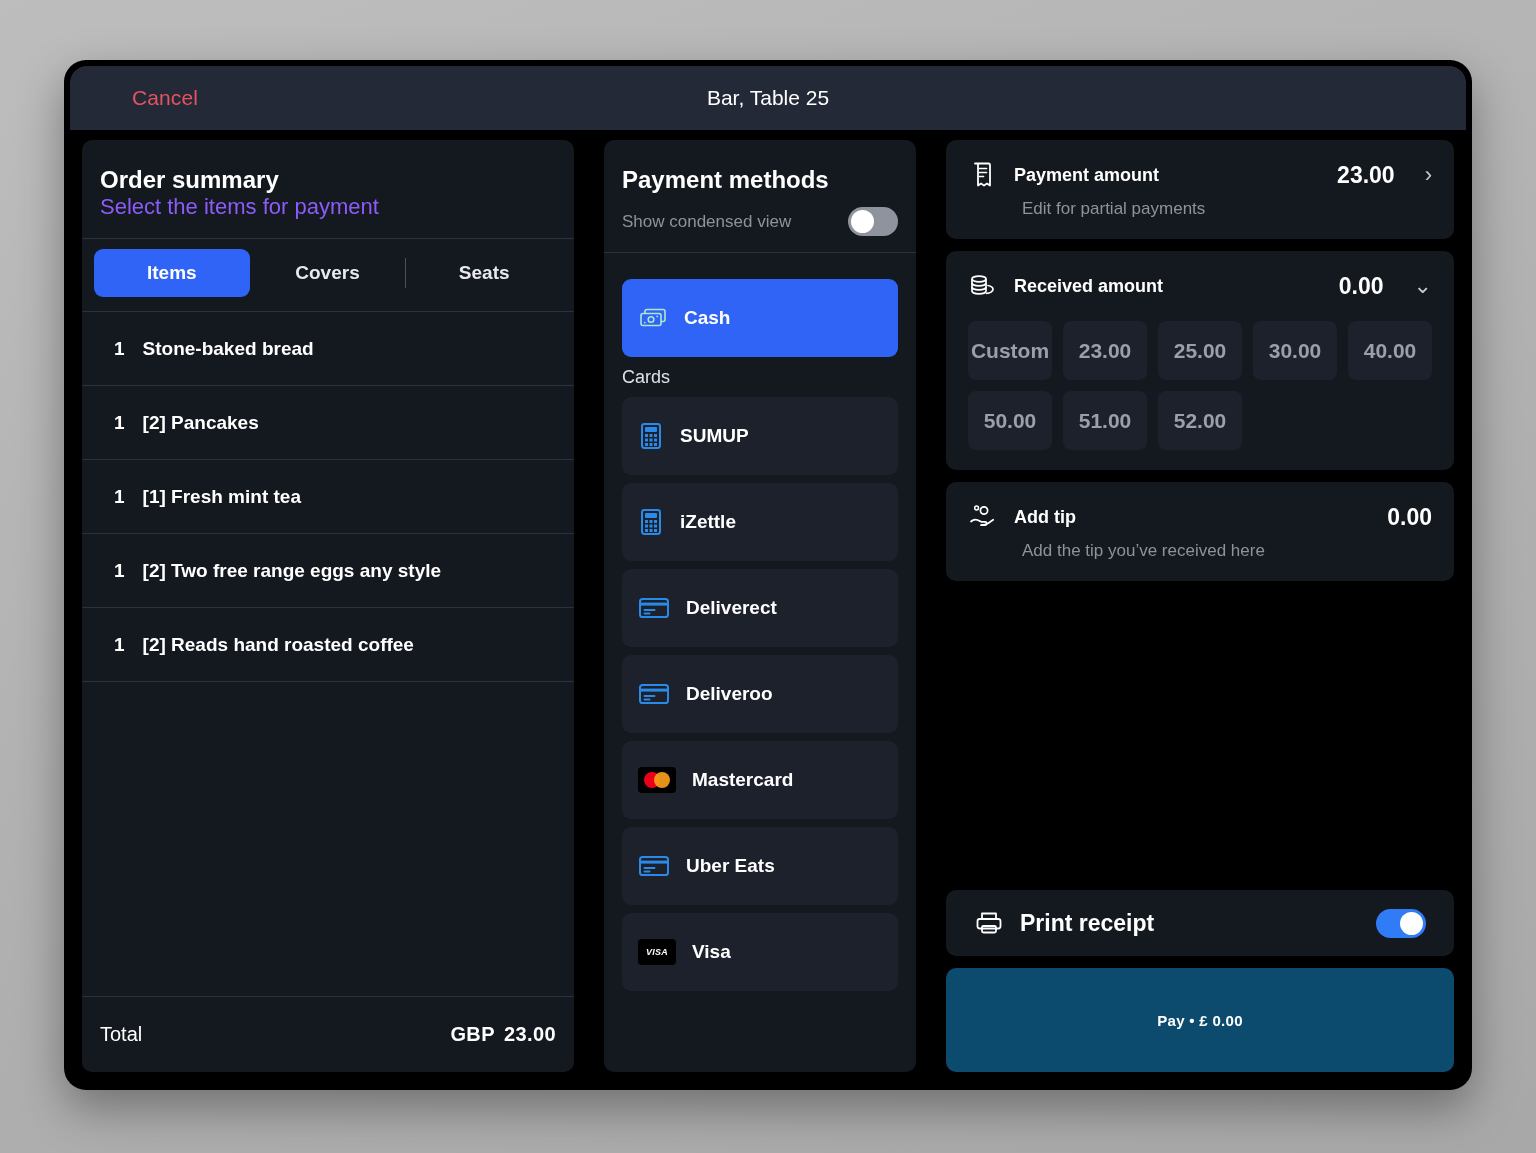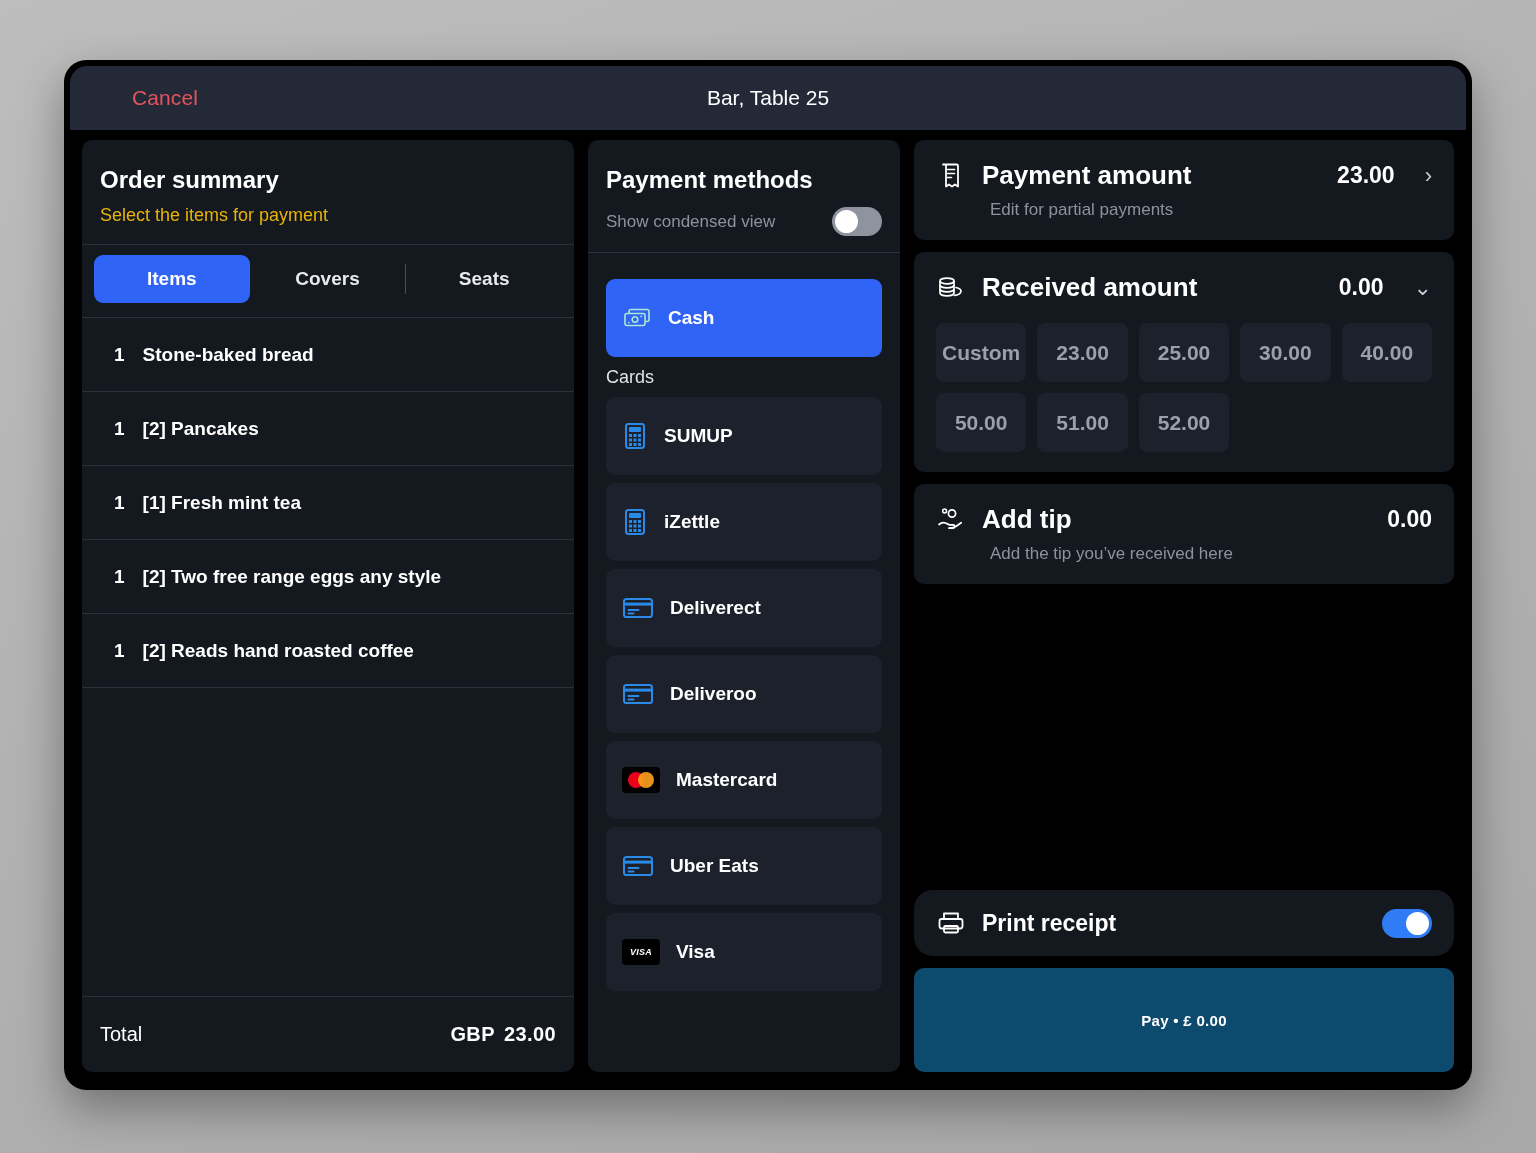--- a/index.html
+++ b/index.html
@@ -52,36 +52,36 @@
     text-align: center;
     color: #ffffff;
     font-size: 21px;
     font-weight: normal;
     pointer-events: none;
   }
   
   .body {
     flex: 1 1 auto;
     display: flex;
-    gap: 14px;
+    gap: 30px;
     padding: 10px 12px 12px 12px;
     background: #000;
     min-height: 0;
   }
   
   .col-order {
     flex: 0 0 492px;
     background: #14181f;
     border-radius: 10px;
     display: flex; flex-direction: column;
     overflow: hidden;
   }
   .os-head { padding: 26px 18px 18px 18px; }
   .os-title { color: #fff; font-size: 24px; font-weight: bold; }
-  .os-sub { color: #eab308; font-size: 18px; margin-top: 11px; }
+  .os-sub { color: #8b5cf6; font-size: 22px; }
   .hr { height: 1px; background: #2c323d; }
   .tabs {
     display: flex; align-items: center;
     padding: 10px 12px 14px 12px;
     gap: 0;
   }
   .tab {
     flex: 1 1 0;
     text-align: center;
     padding: 13px 0;
@@ -173,21 +173,21 @@
   }
   .card {
     background: #14181f;
     border-radius: 10px;
     padding: 20px 22px;
   }
   .card-row {
     display: flex; align-items: center;
     gap: 16px;
   }
-  .card-title { color: #fff; font-size: 26px; font-weight: bold; flex: 1 1 auto; }
+  .card-title { color: #fff; font-size: 18px; font-weight: bold; flex: 1 1 auto; }
   .card-val { color: #fff; font-size: 23px; font-weight: bold; }
   .chev { color: #c9ccd3; font-size: 22px; margin-left: 14px; }
   .card-sub { color: #8d929c; font-size: 17px; margin-top: 9px; margin-left: 54px; }
   .amt-grid {
     display: grid;
     grid-template-columns: repeat(5, 1fr);
     gap: 11px;
     margin-top: 20px;
   }
   .amt-btn {
@@ -198,22 +198,22 @@
     color: #9aa0ab;
     font-size: 21px;
     font-weight: bold;
     cursor: pointer;
     font-family: inherit;
   }
   .amt-btn.empty { background: transparent; cursor: default; }
   .spacer { flex: 1 1 auto; }
   .print-card {
     background: #14181f;
-    border-radius: 19px;
-    padding: 0 22px;
+    border-radius: 10px;
+    padding: 0 28px;
     height: 66px;
     display: flex; align-items: center; gap: 16px;
   }
   .print-label { color: #fff; font-size: 23px; font-weight: bold; flex: 1 1 auto; }
   .pay-btn {
     background: #0c4a6e;
     border: none;
     border-radius: 10px;
     height: 104px;
     color: #fff;

